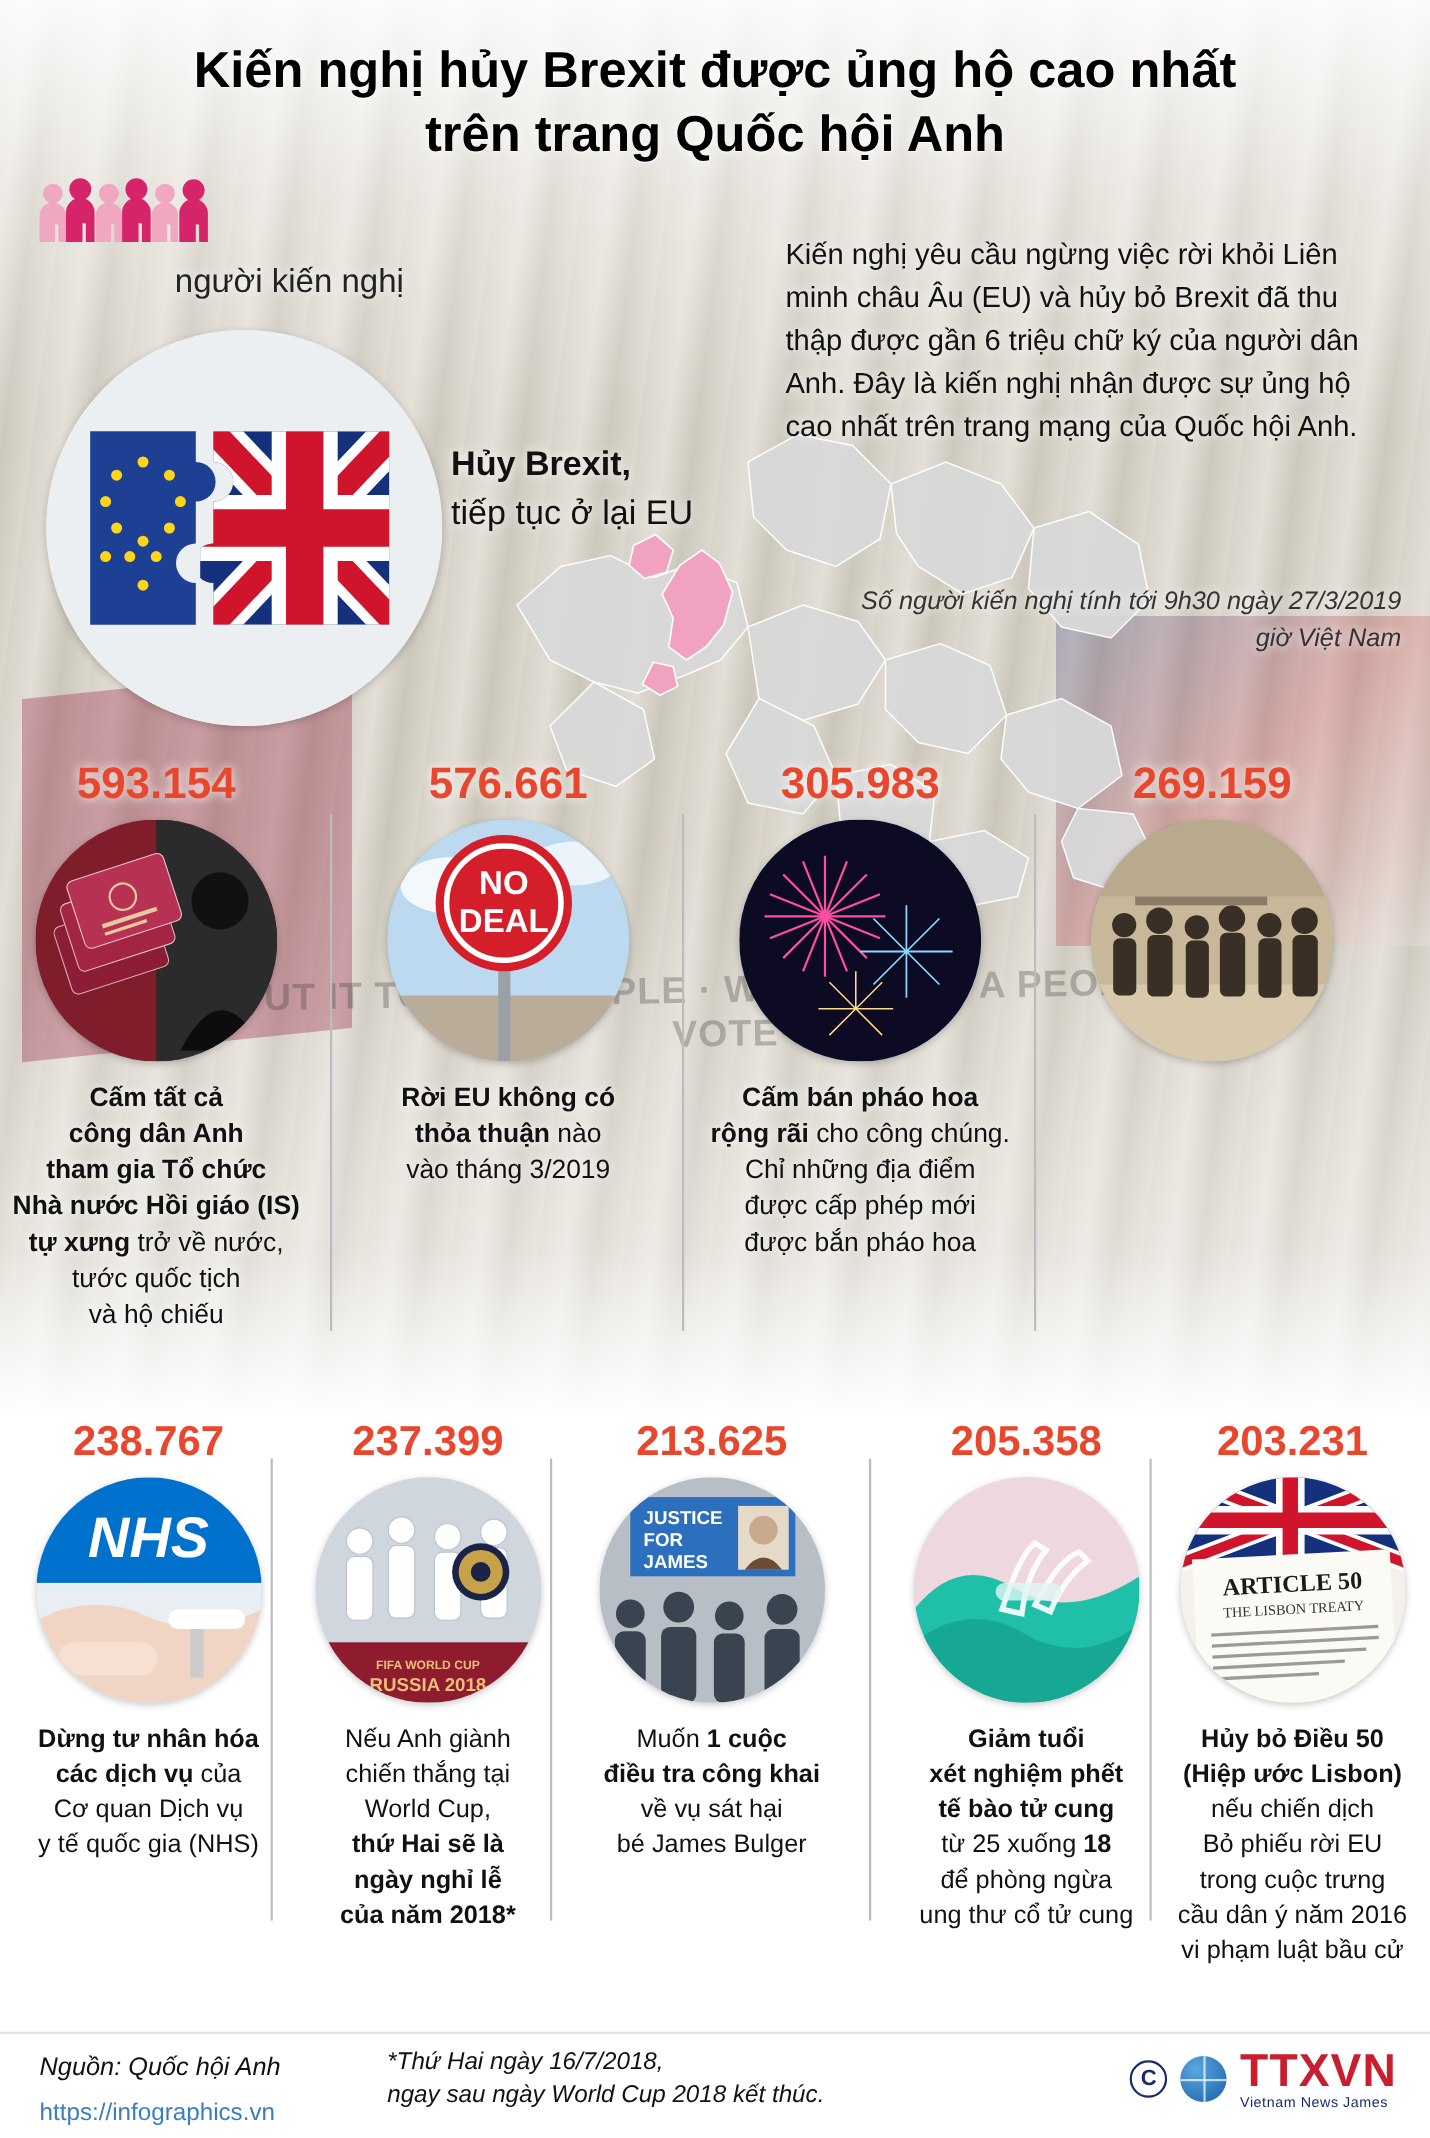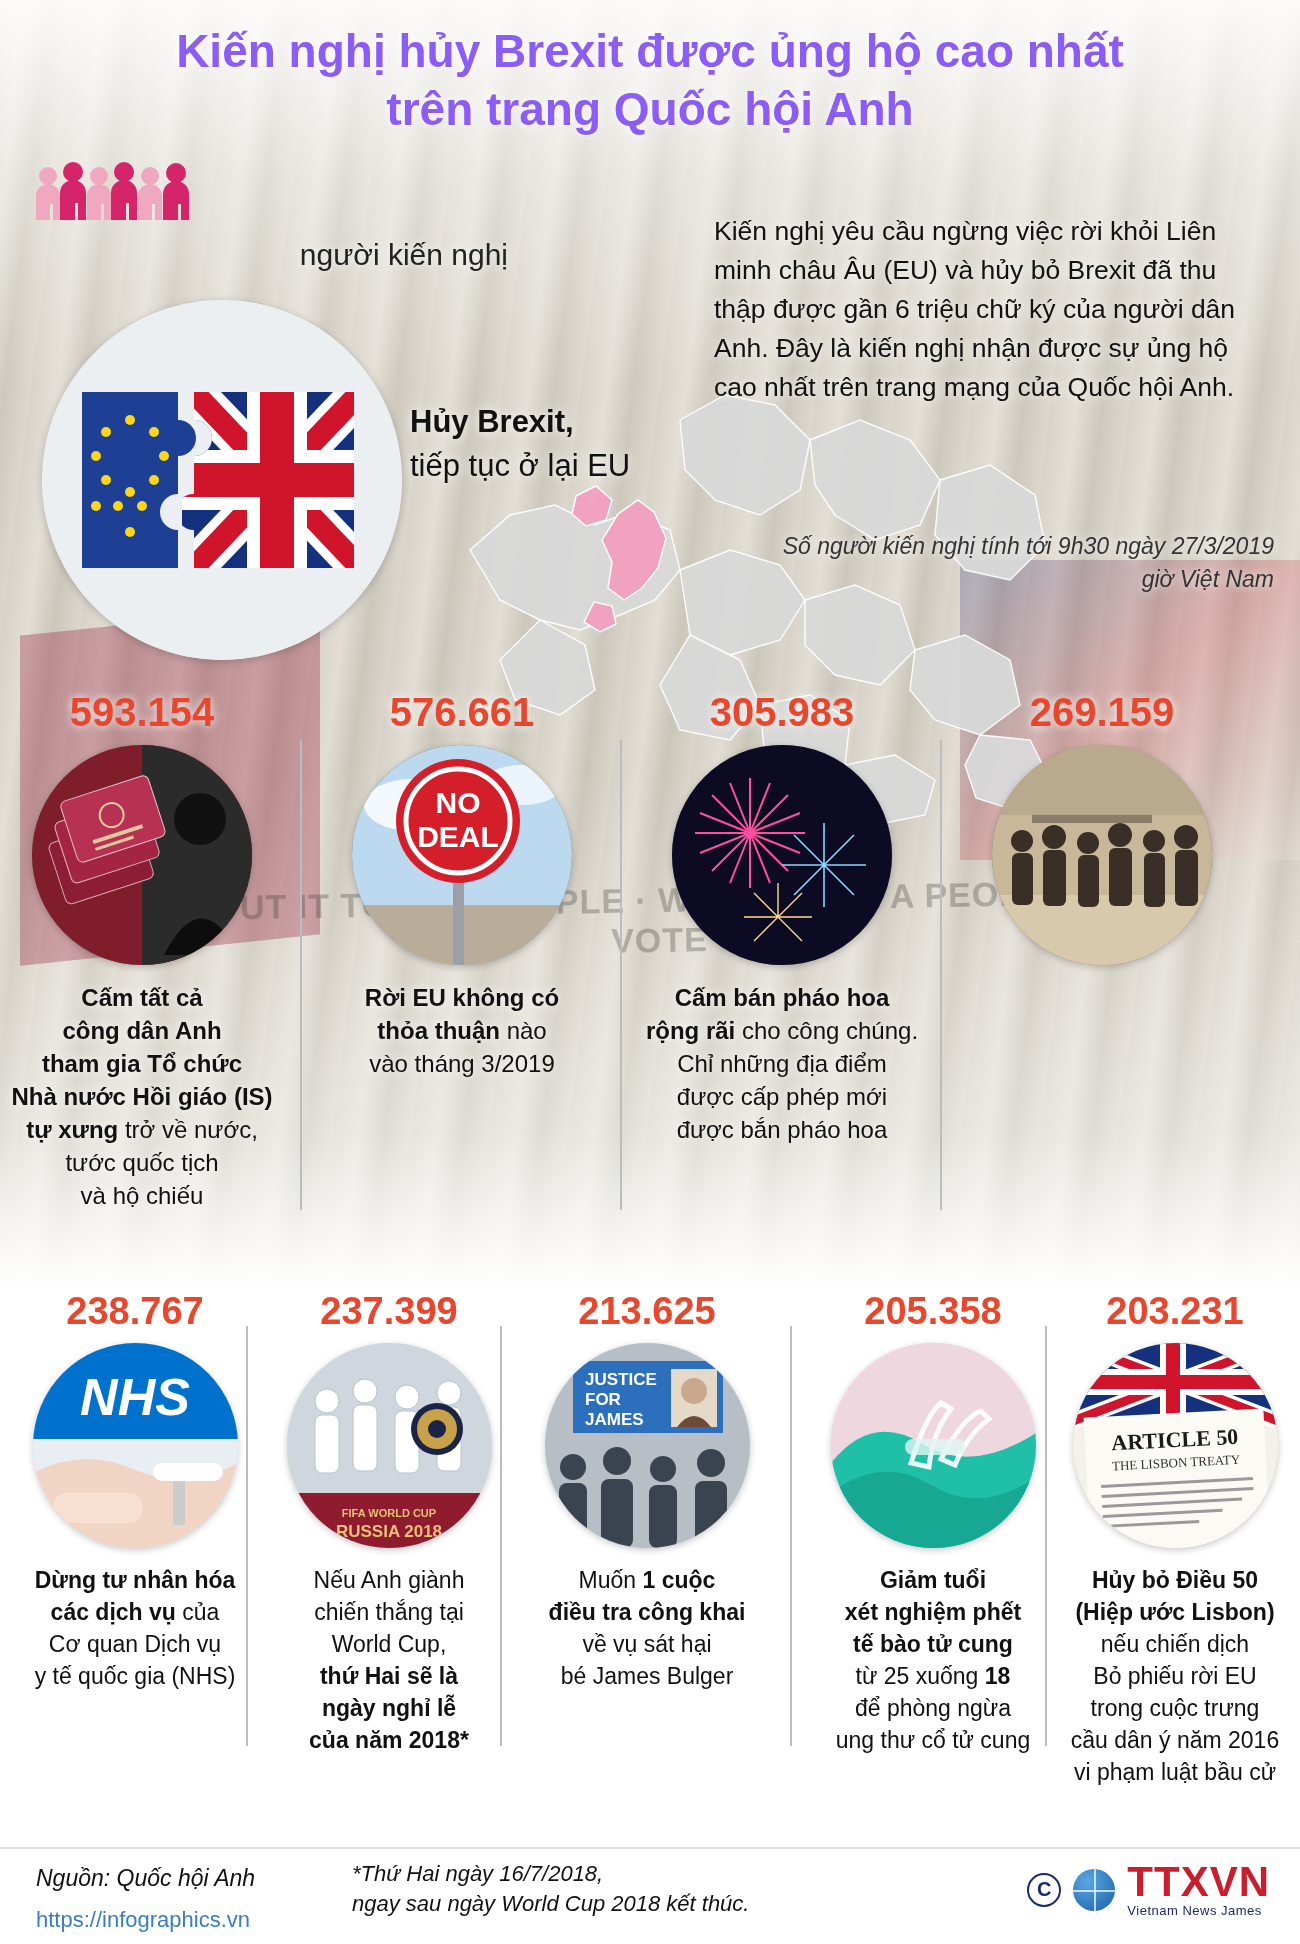--- a/index.html
+++ b/index.html
@@ -52,37 +52,37 @@
   
   .map-wrap { position: absolute; left: 380px; top: 300px; width: 700px; height: 560px; z-index: 1; opacity: .95; }
 
   
   .header {
     position: absolute; left: 0; top: 22px; width: 1300px;
     text-align: center; z-index: 5;
     padding: 0 40px;
   }
   .header h1 {
-    margin: 0;
+    margin: 12px;
     font-size: 46px; line-height: 58px;
-    color: #8b5cf6;
+    color: #000000;
     font-weight: bold;
     text-shadow: 0 1px 0 #fff, 0 0 10px rgba(255,255,255,.9);
   }
 
   
   .bignum-block { position: absolute; left: 18px; top: 160px; width: 620px; z-index: 5; }
   .bignum {
     font-size: 74px; font-weight: bold; color: #e8472e; line-height: 78px;
     display: inline-block; vertical-align: middle;
     text-shadow: 0 0 12px rgba(255,255,255,.95);
   }
   .people-icons { display: inline-block; vertical-align: middle; margin-left: 14px; margin-bottom: 10px; }
   .sub-people {
-    text-align: right; width: 490px; font-size: 30px; color: #222; margin-top: 2px;
+    text-align: center; width: 490px; font-size: 30px; color: #222; margin-top: 2px;
     text-shadow: 0 0 10px rgba(255,255,255,.95);
   }
 
   
   .intro {
     position: absolute; right: 26px; top: 212px; width: 560px; z-index: 5;
     font-size: 26.5px; line-height: 39px; color: #111;
     text-shadow: 0 0 10px rgba(255,255,255,.95);
   }
   .intro-note {
@@ -107,21 +107,21 @@
 
   
   .row1 { position: absolute; left: 0; top: 690px; width: 1300px; height: 600px; z-index: 5; }
   .r1-item { position: absolute; width: 284px; text-align: center; }
   .r1-item .num {
     font-size: 40px; font-weight: bold; color: #e8472e; margin-bottom: 10px;
     text-shadow: 0 0 10px rgba(255,255,255,.95);
   }
   .r1-circle {
     width: 220px; height: 220px; border-radius: 50%; overflow: hidden; margin: 0 auto;
-    box-shadow: 0 2px 7px rgba(0,0,0,.22); background: #737373; position: relative;
+    box-shadow: 0 2px 7px rgba(0,0,0,.22); background: #7dd3fc; position: relative;
   }
   .r1-cap {
     margin-top: 16px; font-size: 24px; line-height: 33px; color: #111;
     text-shadow: 0 0 9px rgba(255,255,255,.95);
   }
   .r1-cap b { font-weight: bold; }
   .vdiv { position: absolute; top: 50px; width: 2px; height: 470px; background: #b9bcc0; }
 
   
   .row2 { position: absolute; left: 0; top: 1290px; width: 1300px; height: 560px; z-index: 5; }

